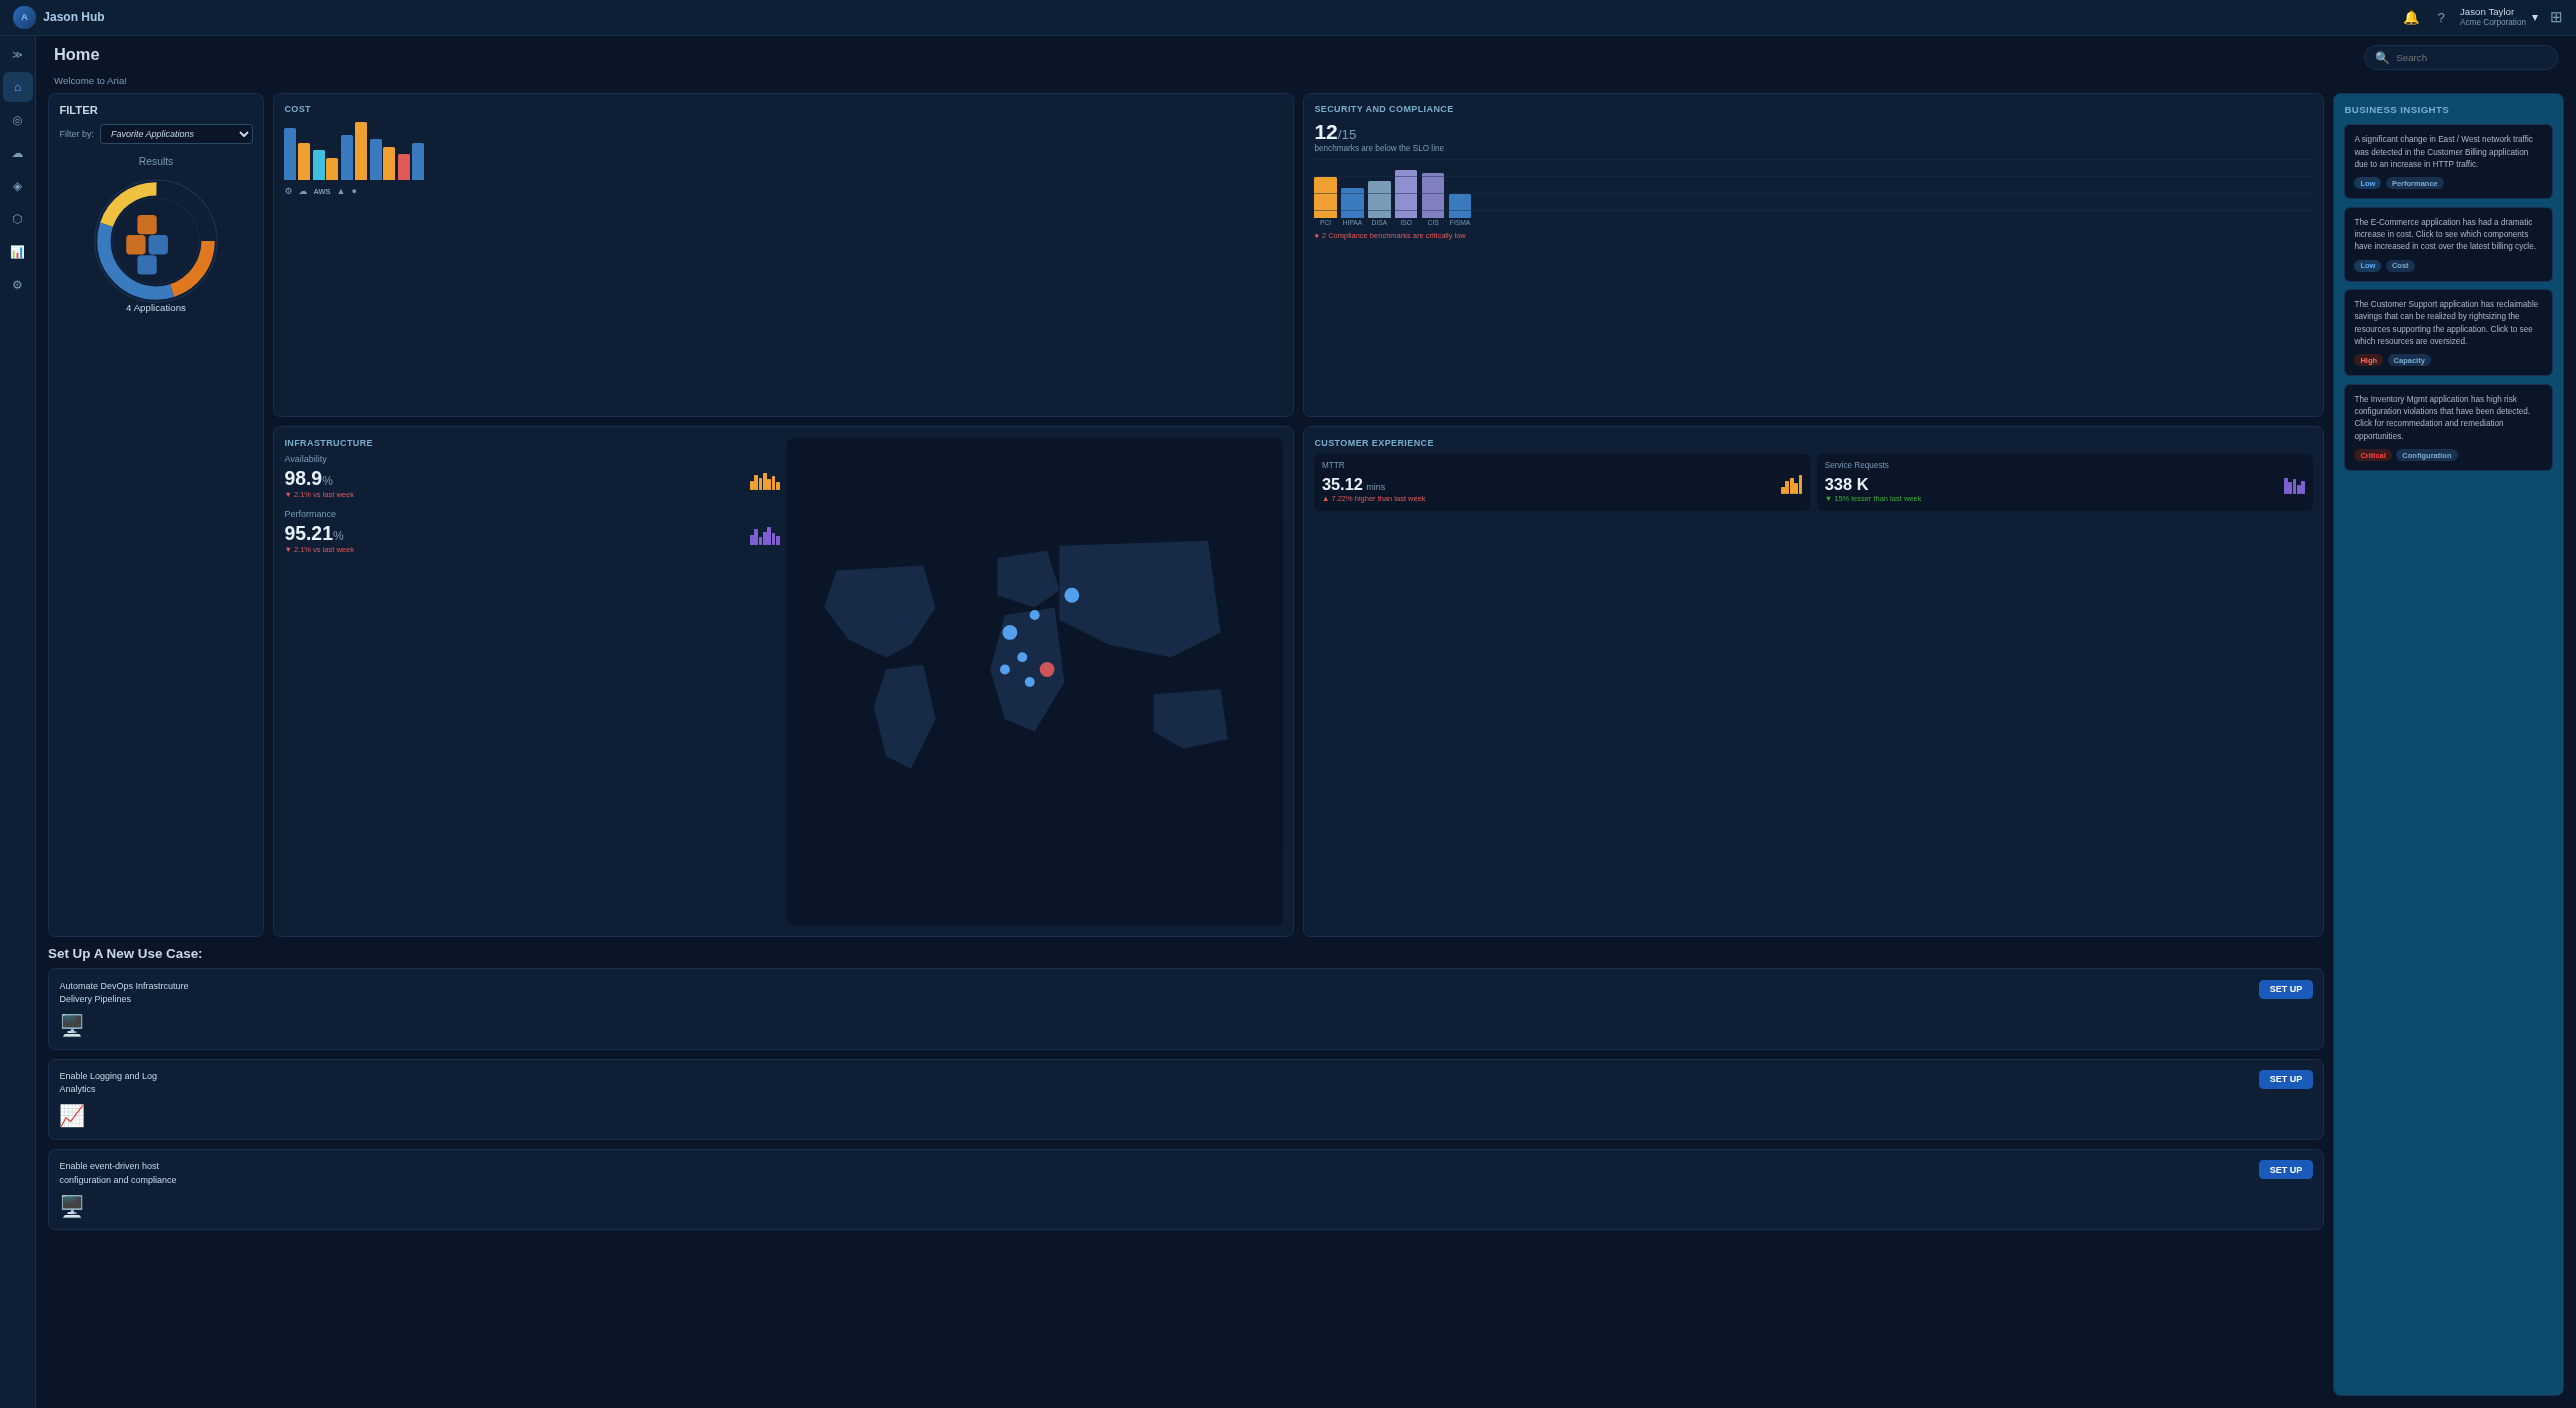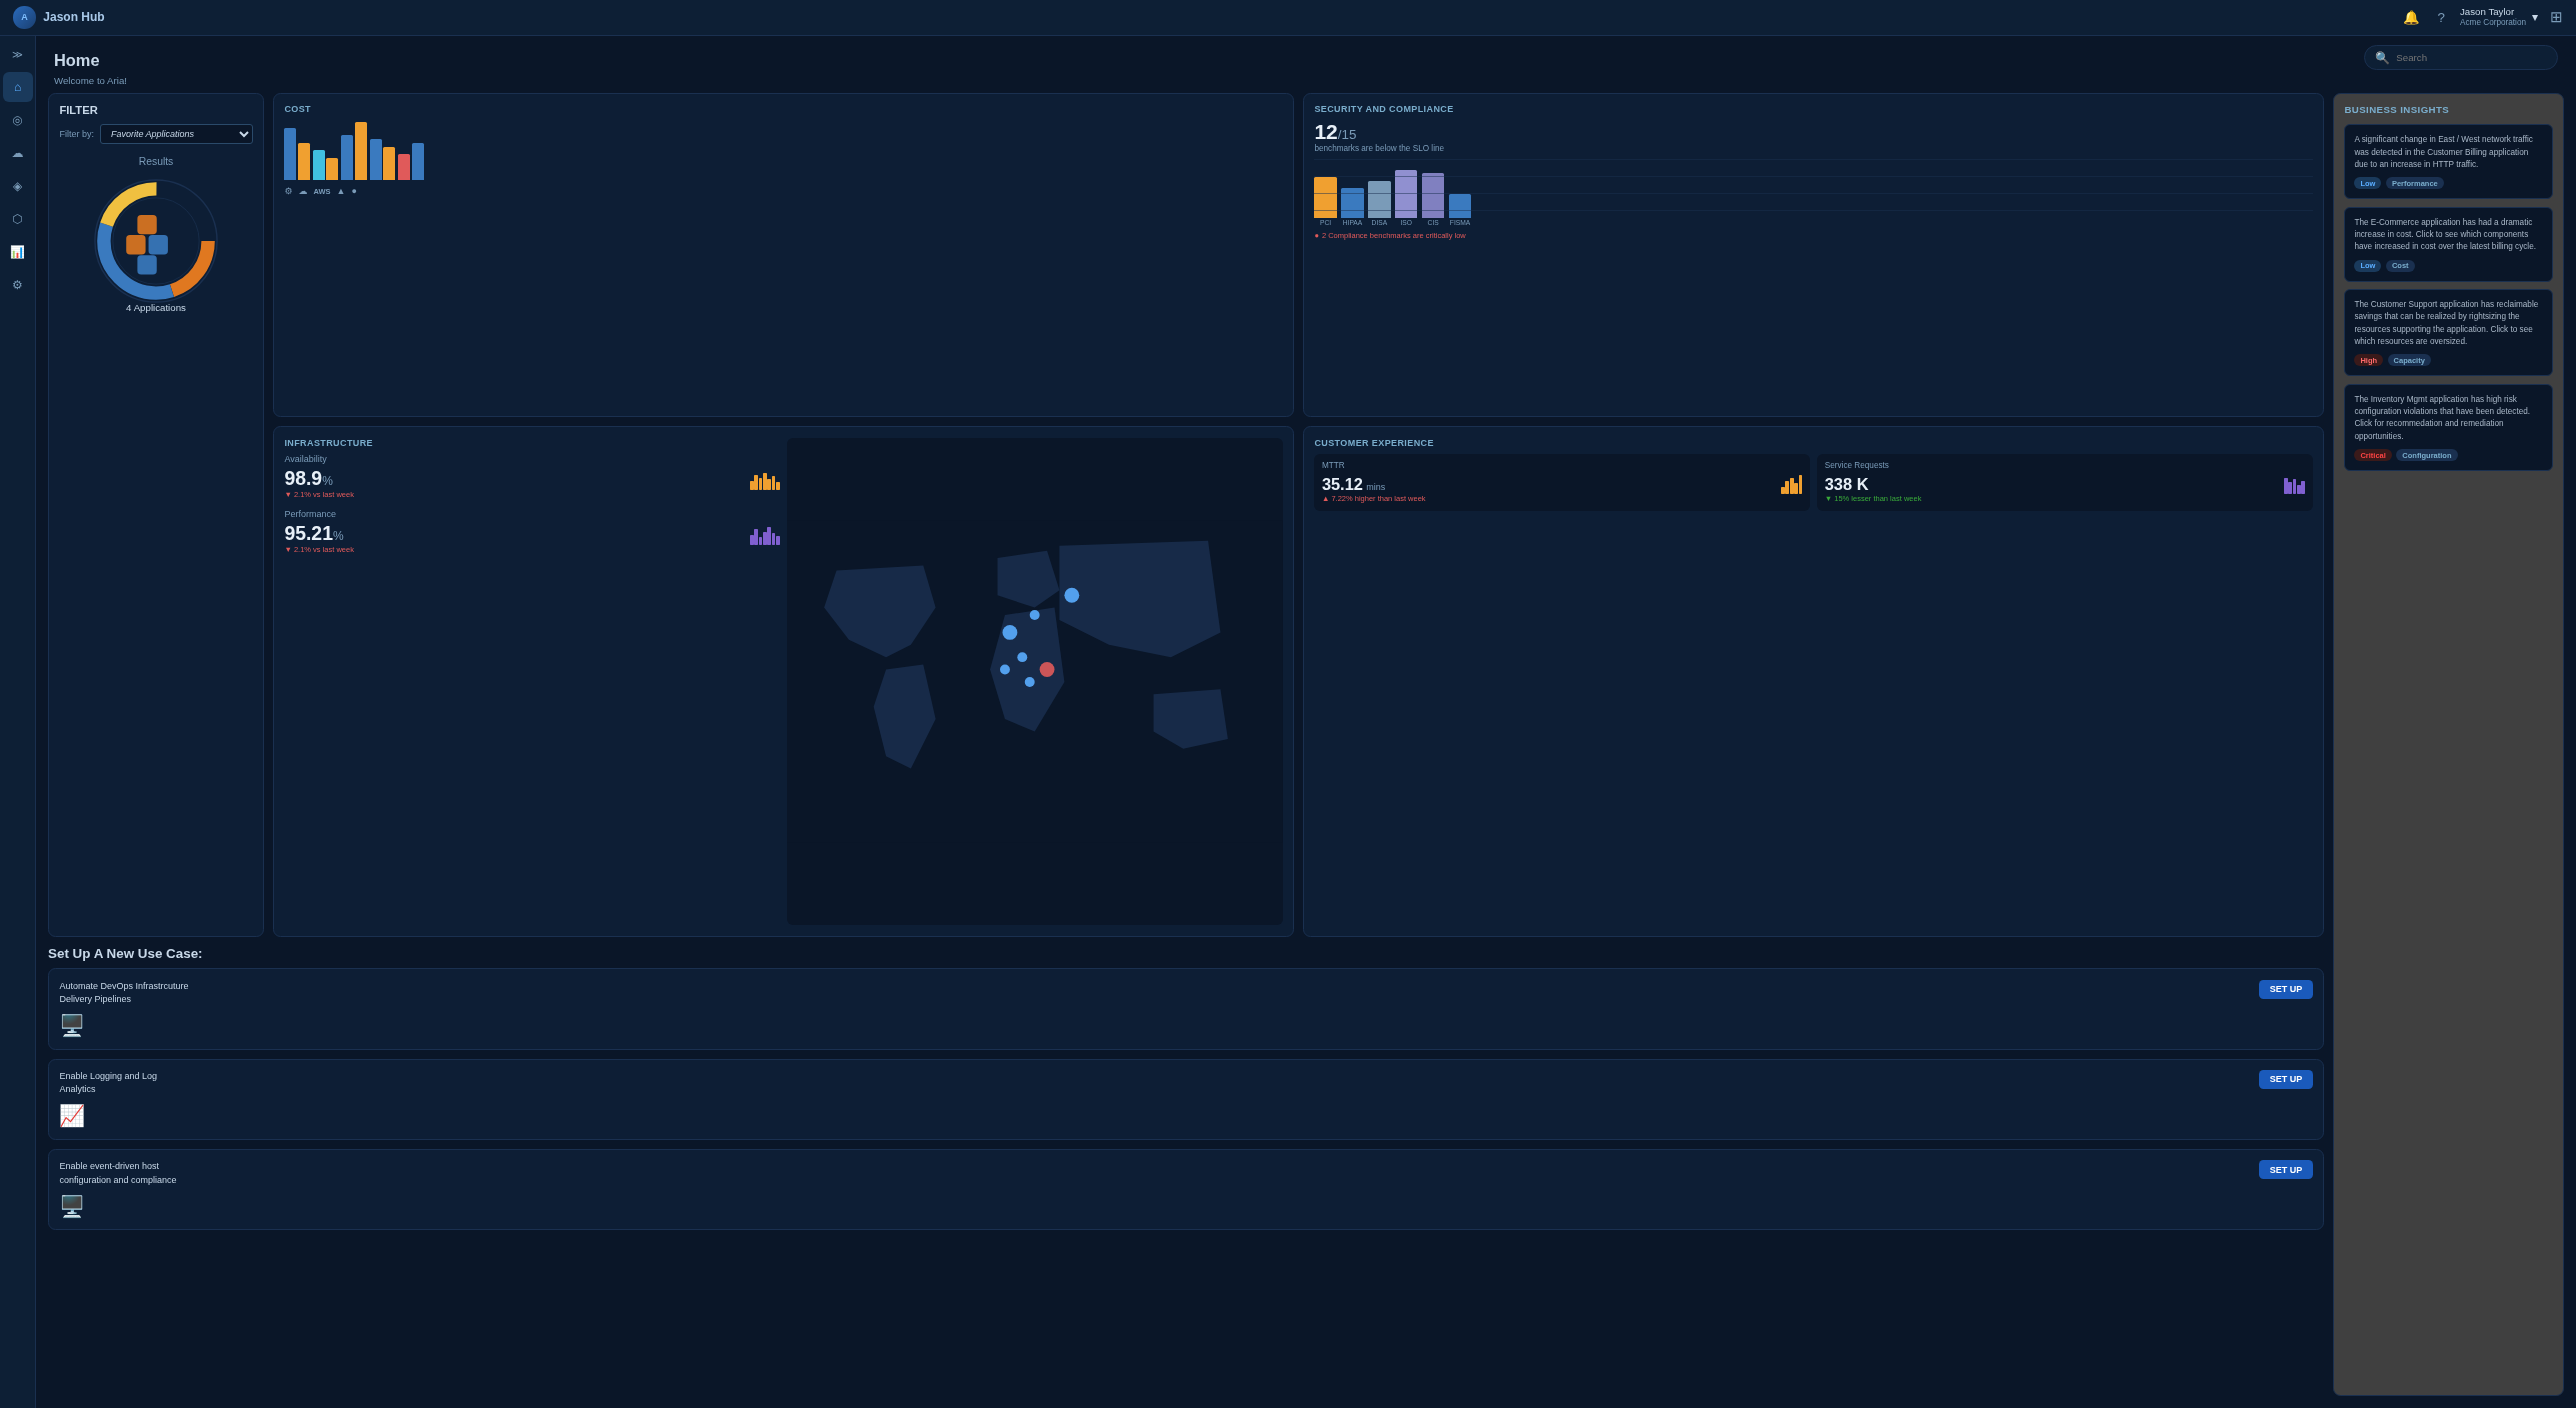--- a/index.html
+++ b/index.html
@@ -81,21 +81,21 @@
       flex: 1;
       overflow-y: auto;
       padding: 0;
       display: flex;
       flex-direction: column;
     }
 
     
     .page-header {
       display: flex;
-      align-items: flex-end;
+      align-items: flex-start;
       justify-content: space-between;
       padding: 9px 18px 3px;
       flex-shrink: 0;
     }
     .page-title { font-size: 16.4px; color: #c8d8e8; font-weight: 600; }
     .search-box {
       display: flex; align-items: center; gap: 6px;
       background: #0d1f35; border: 0.7px solid #1a3050;
       border-radius: 15px; padding: 4.5px 10.4px;
       min-width: 194px;
@@ -207,21 +207,21 @@
     .comp-label { font-size: 6.7px; color: #7a9bb8; }
     .compliance-note {
       font-size: 7.5px; color: #e05a5a; margin-top: 4.5px;
       display: flex; align-items: center; gap: 3px;
     }
 
     
     .insights-card {
       grid-column: 4;
       grid-row: 1 / 4;
-      background: #404040;
+      background: #0c4a6e;
       border: 0.7px solid #1a3050;
       border-radius: 7.5px;
       overflow-y: auto;
       padding: 10.4px;
     }
     .insights-title {
       font-size: 9.7px; font-weight: 700; color: #7aadcc;
       text-transform: uppercase; letter-spacing: 0.4px;
       margin-bottom: 9px;
     }

